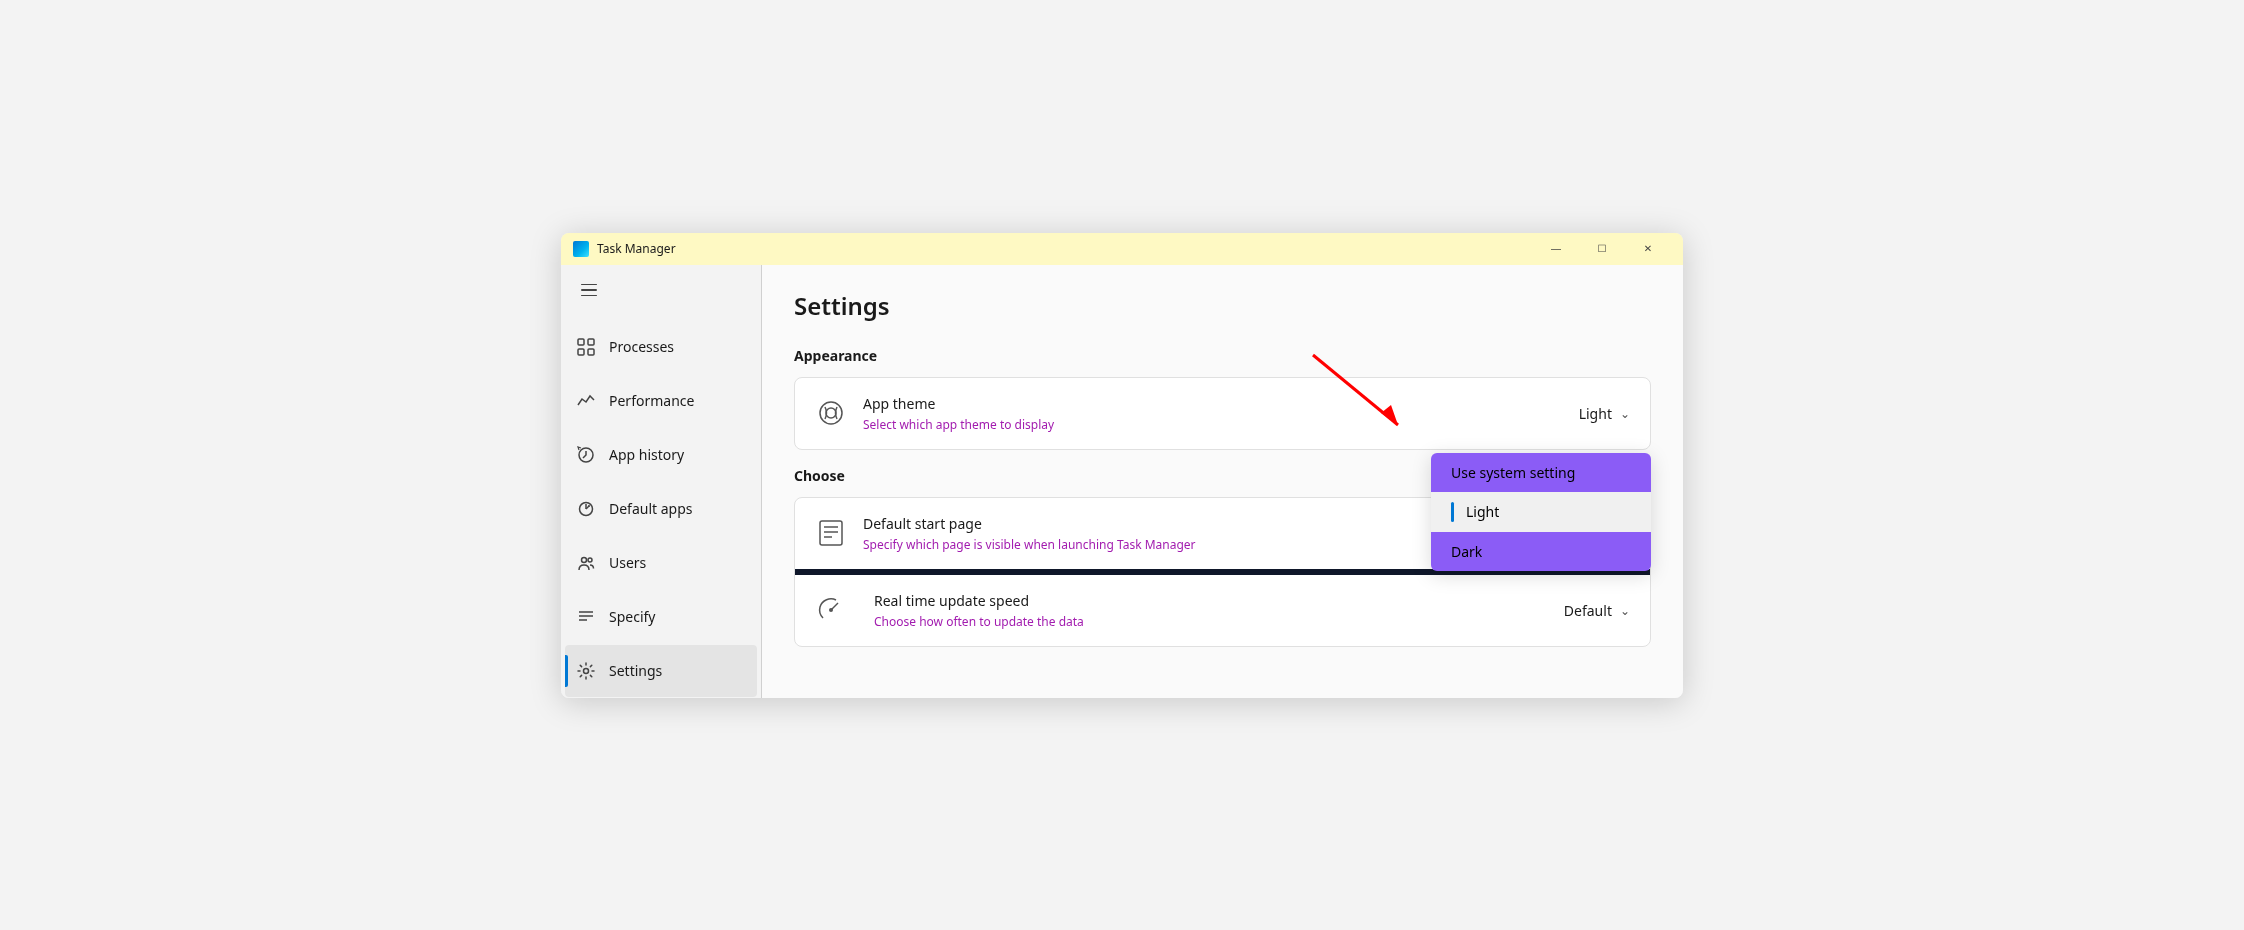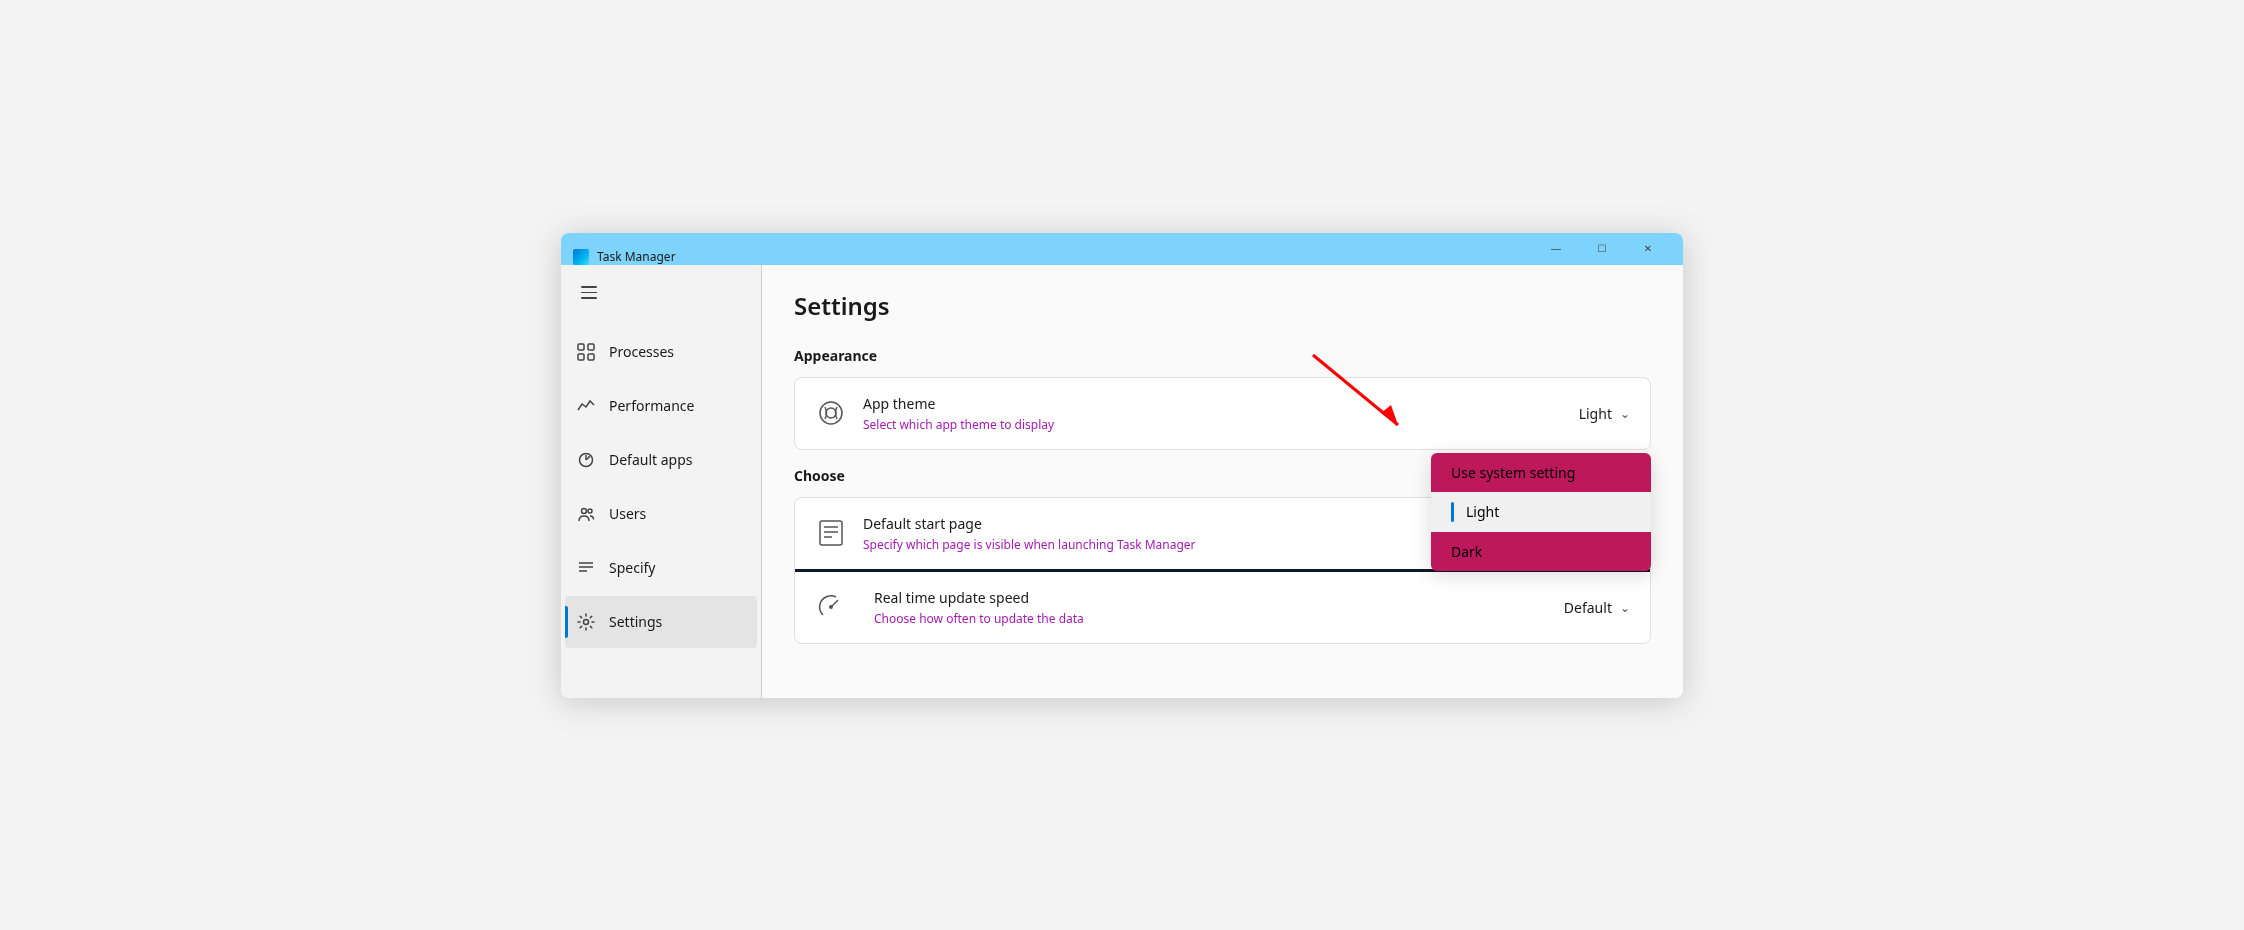--- a/index.html
+++ b/index.html
@@ -21,23 +21,23 @@
       box-shadow: 0 4px 32px rgba(0,0,0,0.18);
       display: flex;
       flex-direction: column;
       overflow: hidden;
       position: relative;
     }
 
     
     .titlebar {
       height: 32px;
-      background: #7dd3fc;
-      display: flex;
-      align-items: flex-end;
+      background: #fef9c3;
+      display: flex;
+      align-items: center;
       padding: 0 12px;
       flex-shrink: 0;
     }
 
     .titlebar-icon {
       width: 16px;
       height: 16px;
       margin-right: 8px;
       background: linear-gradient(135deg, #0078d4 0%, #00b4ef 60%, #40e0ff 100%);
       border-radius: 2px;
@@ -195,21 +195,21 @@
     }
 
     .card-row {
       display: flex;
       align-items: center;
       padding: 16px 20px;
       gap: 16px;
     }
 
     .card-row + .card-row {
-      border-top: 3px solid #0f172a;
+      border-top: 6px solid #0f172a;
       gap: 27px;
     }
 
     .card-icon {
       width: 32px;
       height: 32px;
       display: flex;
       align-items: center;
       justify-content: center;
       flex-shrink: 0;
@@ -245,21 +245,21 @@
     .dropdown-arrow {
       font-size: 12px;
       color: #555;
     }
 
     
     .dropdown-menu {
       position: absolute;
       right: 32px;
       top: 188px;
-      background: #be185d;
+      background: #8b5cf6;
       border-radius: 6px;
       box-shadow: 0 4px 20px rgba(0,0,0,0.15);
       width: 220px;
       z-index: 100;
       overflow: hidden;
     }
 
     .dropdown-item {
       padding: 10px 20px;
       font-size: 14px;
@@ -337,20 +337,30 @@
 
         <div class="nav-item">
           <div class="nav-icon">
             <svg viewBox="0 0 18 18" fill="none" stroke="#444" stroke-width="1.5">
               <polyline points="1,13 5,7 9,10 13,4 17,8"></polyline>
             </svg>
           </div>
           <span class="nav-label">Performance</span>
         </div>
 
+        <div class="nav-item">
+          <div class="nav-icon">
+            <svg viewBox="0 0 18 18" fill="none" stroke="#444" stroke-width="1.5">
+              <circle cx="9" cy="9" r="7"></circle>
+              <polyline points="9,5 9,9 6,12"></polyline>
+              <path d="M2,4 L1,1 L4,2" stroke="#444" stroke-width="1.2"></path>
+            </svg>
+          </div>
+          <span class="nav-label">App history</span>
+        </div>
 
         <div class="nav-item">
           <div class="nav-icon">
             <svg viewBox="0 0 18 18" fill="none" stroke="#444" stroke-width="1.5">
               <circle cx="9" cy="9" r="6.5"></circle>
               <line x1="9" y1="4" x2="9" y2="9"></line>
               <circle cx="12" cy="6" r="1" fill="#444" stroke="none"></circle>
               <line x1="9" y1="9" x2="12" y2="6"></line>
             </svg>
           </div>

